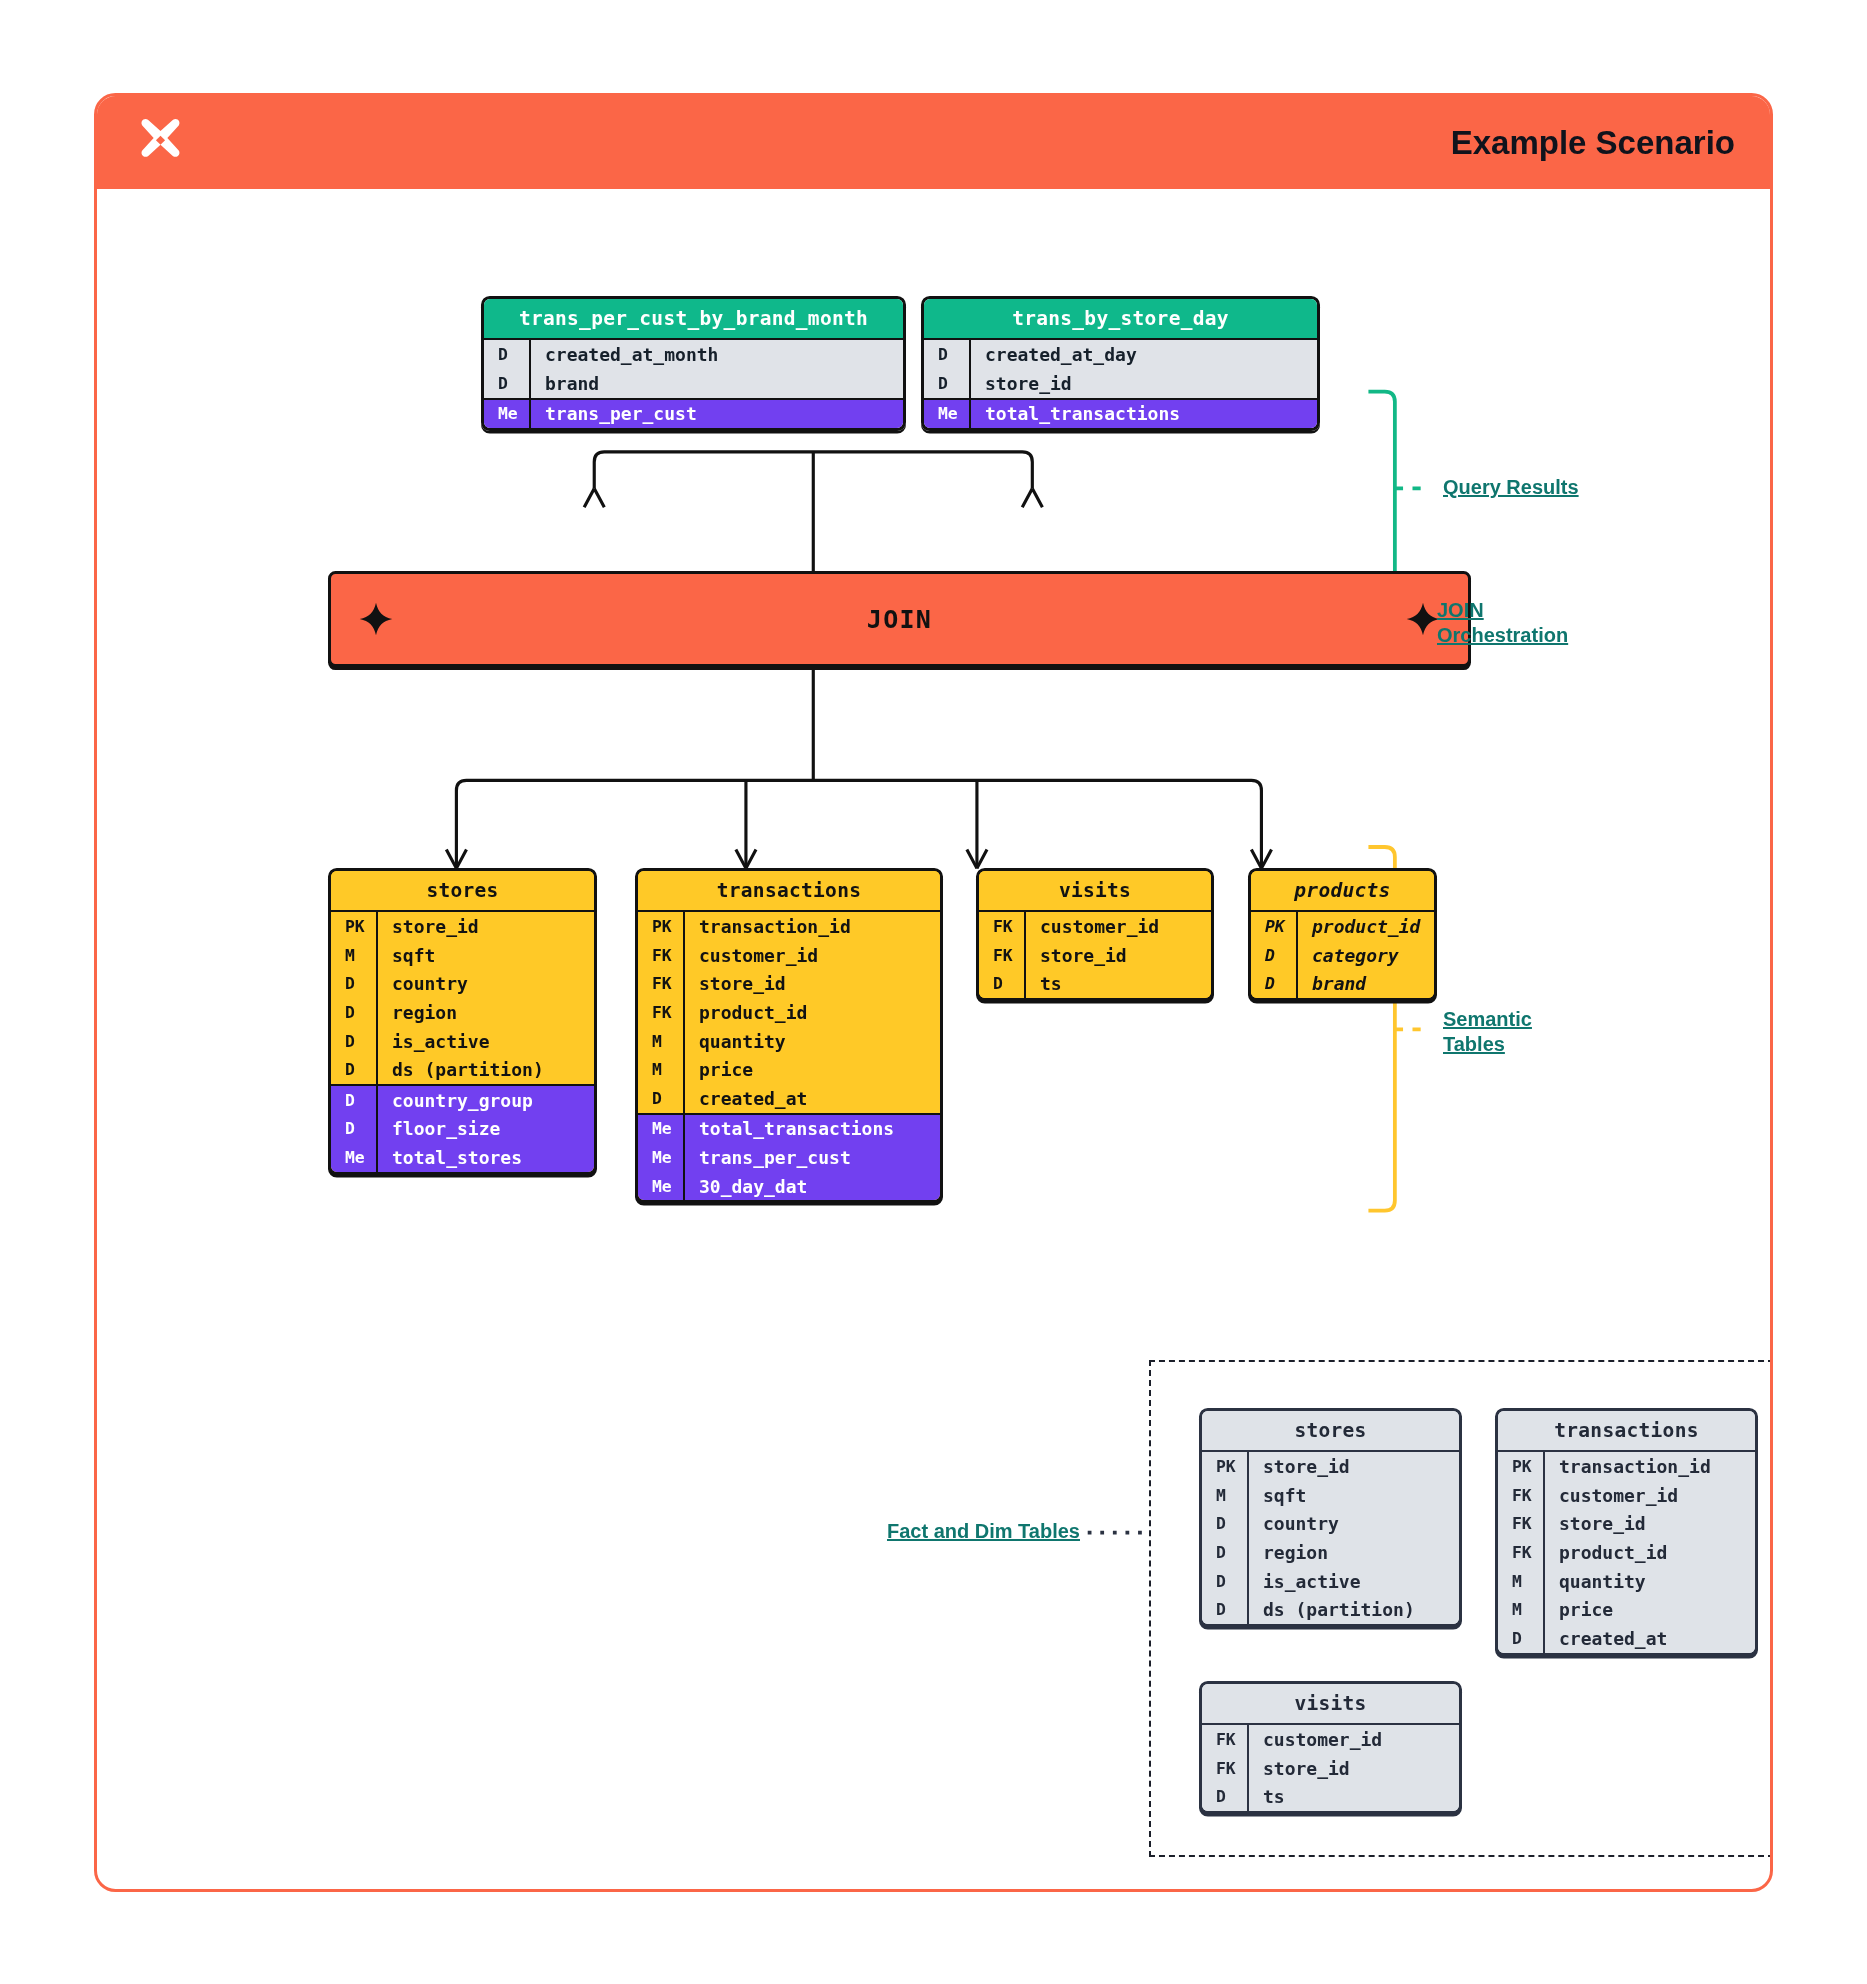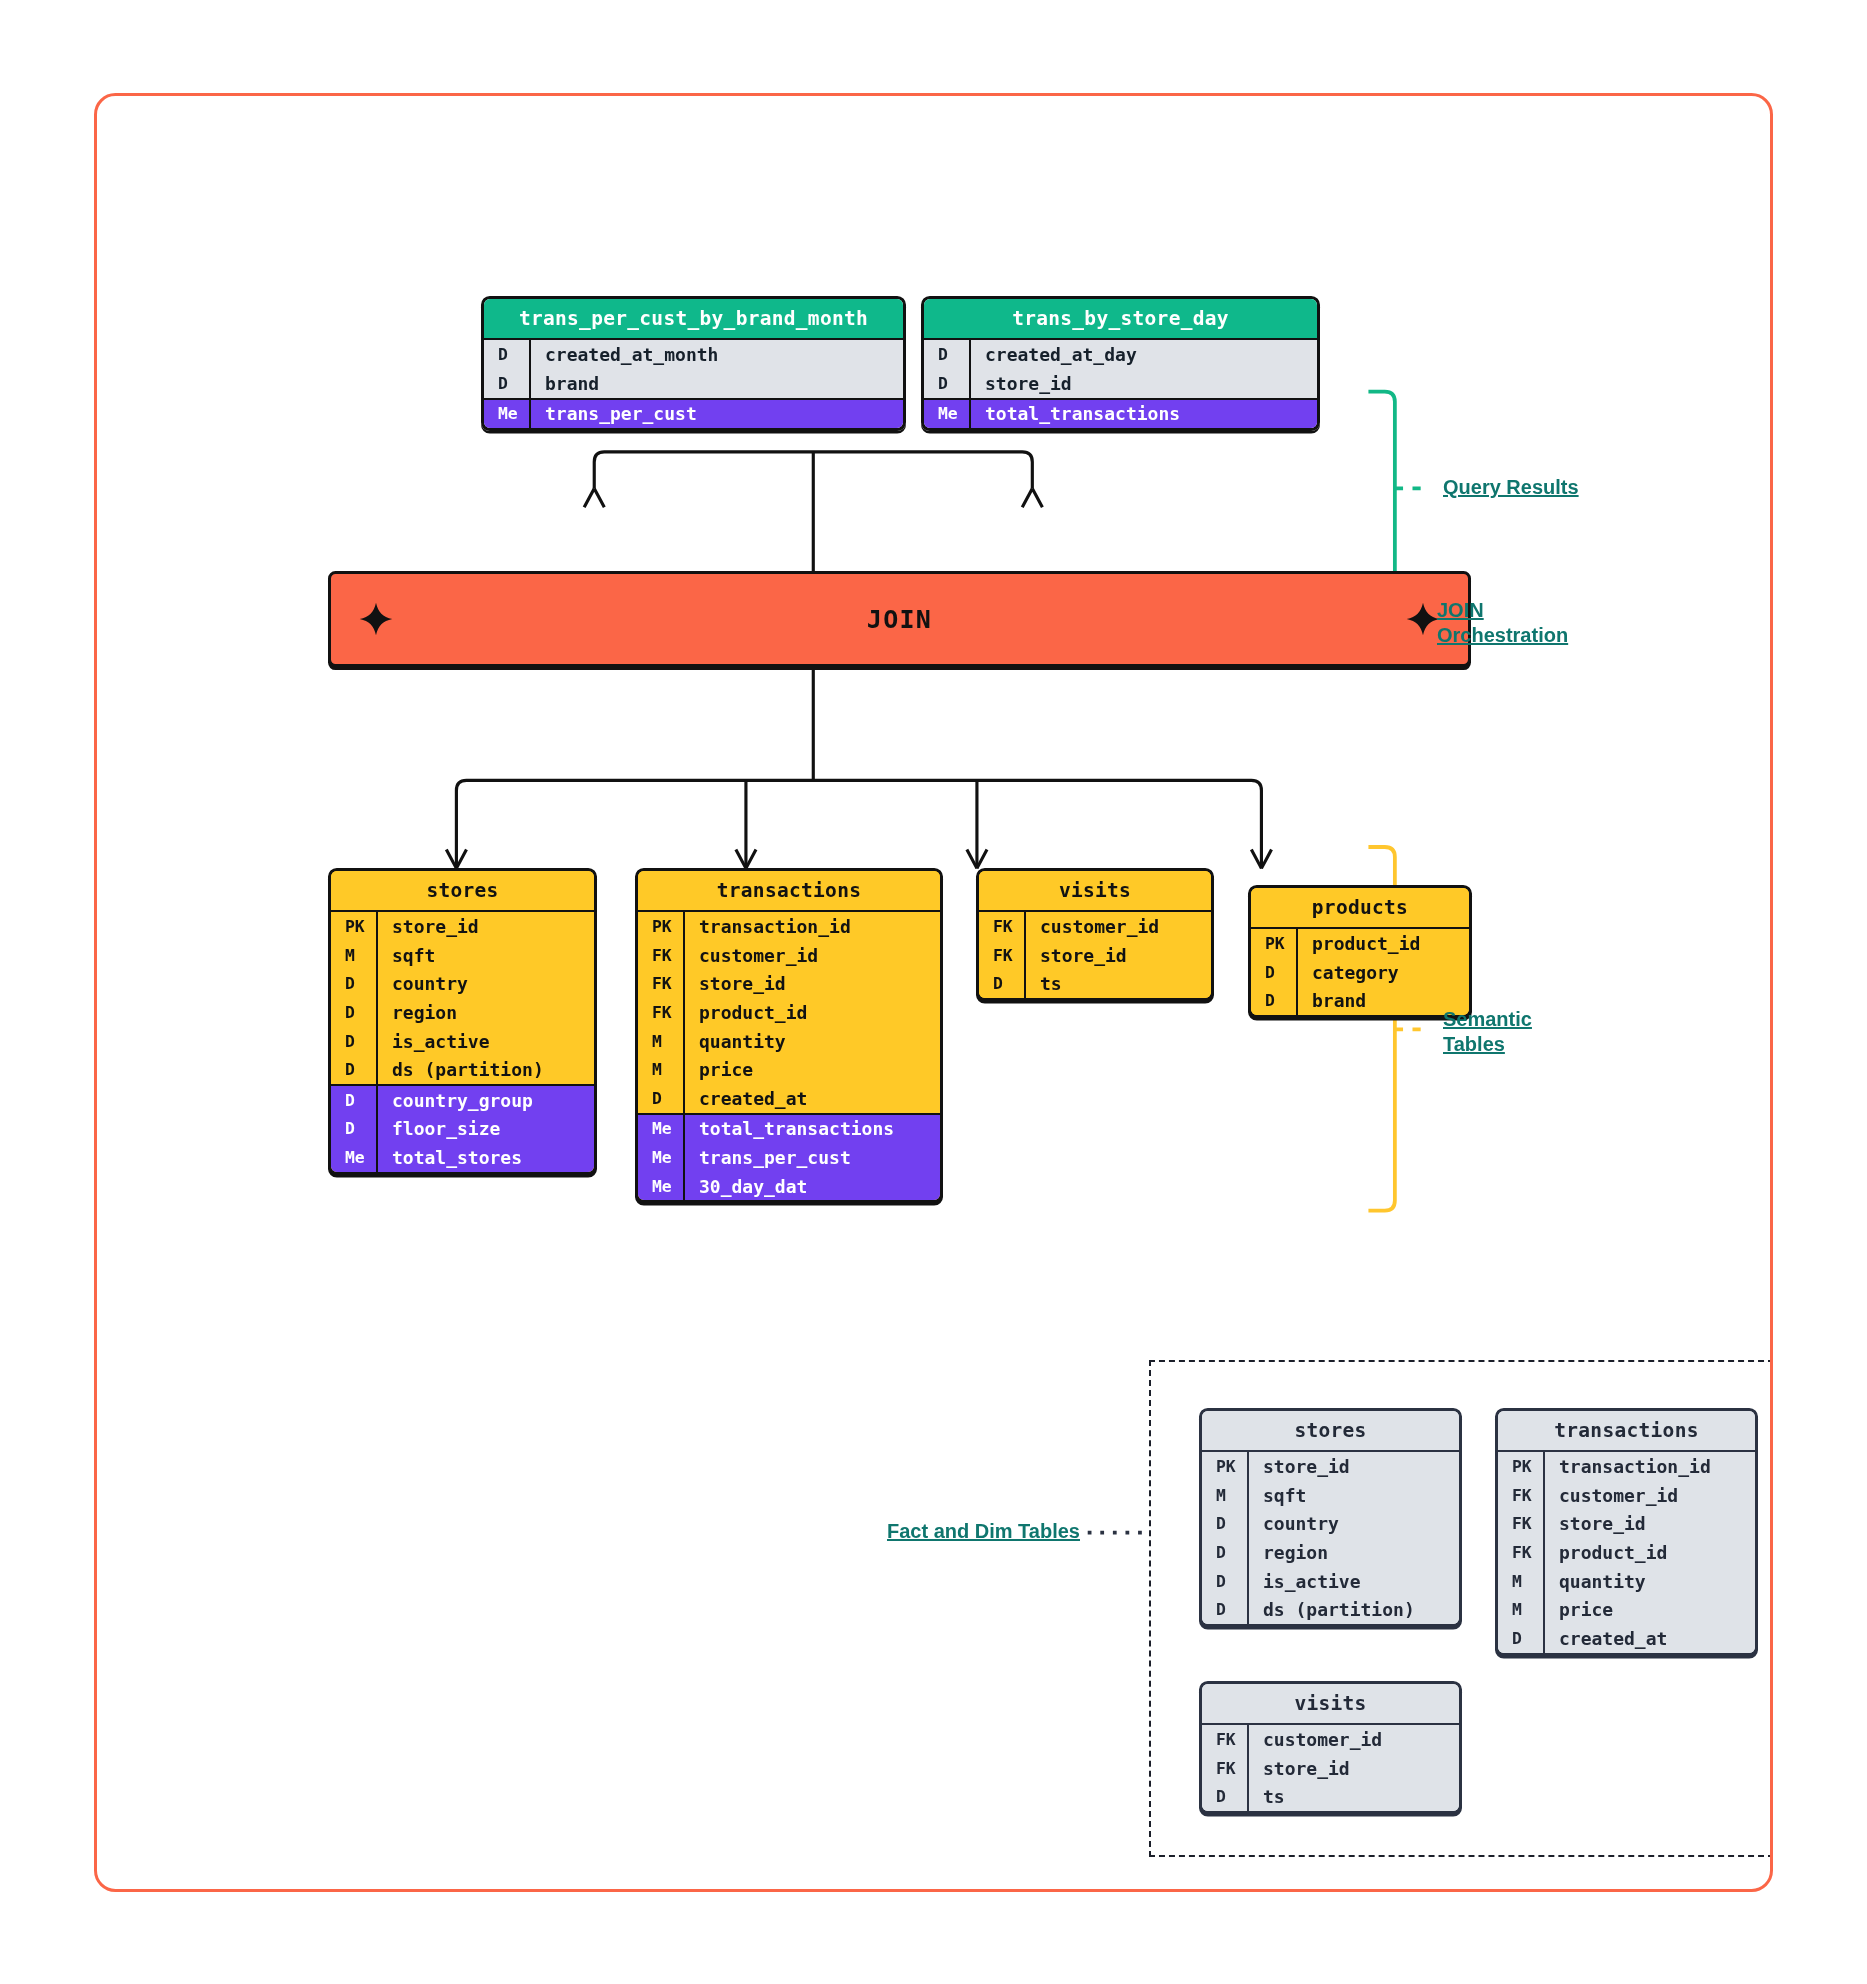--- a/index.html
+++ b/index.html
@@ -60,20 +60,30 @@
   .sw{width:19px;height:19px;margin-right:16.4px;border-radius:1.9px;}
   .lgd-label{font-size:19px;font-weight:bold;color:#232a38;}
 
   .dashbox{position:absolute;border:2.5px dashed #1b1f2a;box-sizing:border-box;}
 </style>
 </head>
 <body>
 
 <div class="card">
 
+  <div class="hdr">
+    <span class="logo">
+      <svg viewBox="0 0 100 100" width="57" height="57" aria-hidden="true">
+        <path d="M18 20 C14 14 20 6 28 10 L50 30 L72 10 C80 6 86 14 82 20 L62 42 L82 64
+                 C86 70 80 78 72 74 L50 54 L28 74 C20 78 14 70 18 64 L38 42 Z" fill="#ffffff"></path>
+        <path d="M50 38 L58 46 L50 54 L42 46 Z" fill="#FB6647"></path>
+      </svg>
+    </span>
+    <span class="hdr-title">Example Scenario</span>
+  </div>
 
   <div class="stage">
 
     <svg class="wires" viewBox="0 0 2658 2712" preserveAspectRatio="none">
       <g fill="none" stroke="#111" stroke-width="5">
 
         <path d="M790 476 L790 434 Q790 418 806 418 L1470 418 Q1486 418 1486 434 L1486 476"></path>
         <path d="M1138 418 L1138 608"></path>
 
         <path d="M790 476 L774 506 M790 476 L806 506" stroke-width="5"></path>
@@ -262,21 +272,21 @@
             <span class="k">FK</span>
             <span class="v">store_id</span>
           </div>
         <div class="row g-dim">
             <span class="k">D</span>
             <span class="v">ts</span>
           </div>
       </div>
     </div>
 
-    <div class="tbl t-sem" style="left:1151px;top:696px;width:224px;">
+    <div class="tbl t-sem" style="left:1151px;top:679px;width:189px;font-style:italic;">
       <div class="cap">products</div>
       <div class="rows rowgrp">
         <div class="row g-dim">
             <span class="k">PK</span>
             <span class="v">product_id</span>
           </div>
         <div class="row g-dim">
             <span class="k">D</span>
             <span class="v">category</span>
           </div>

